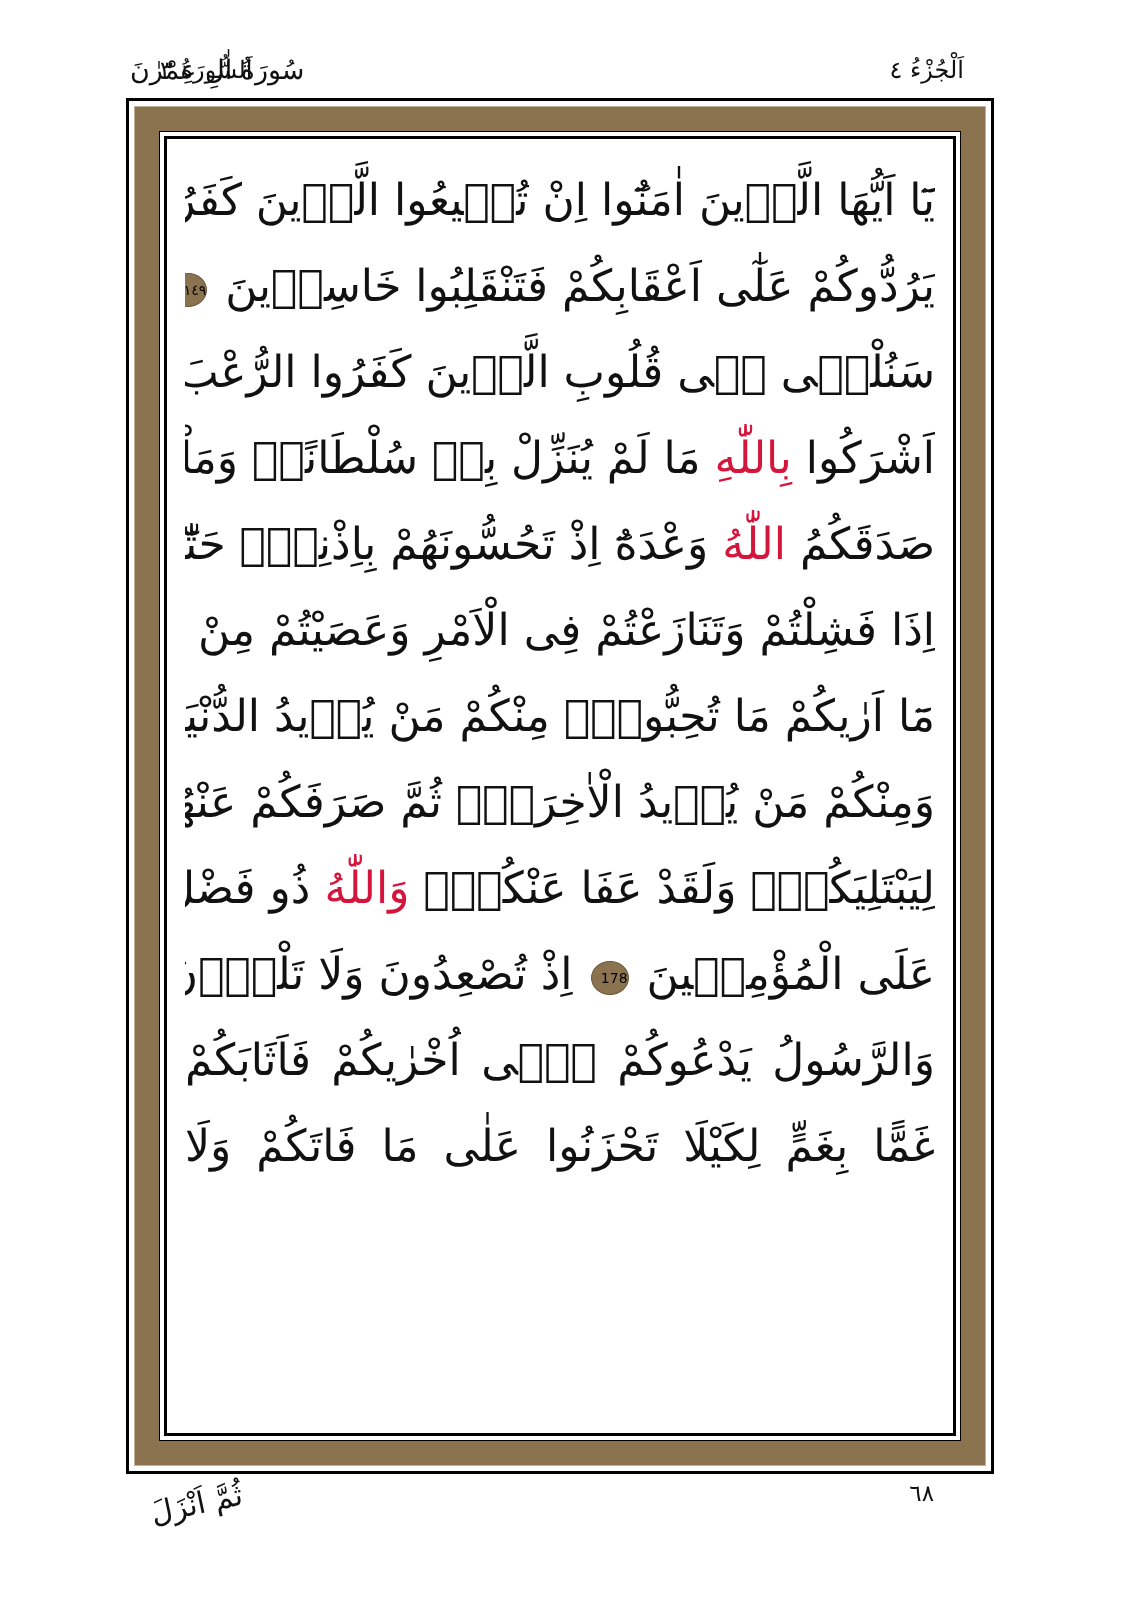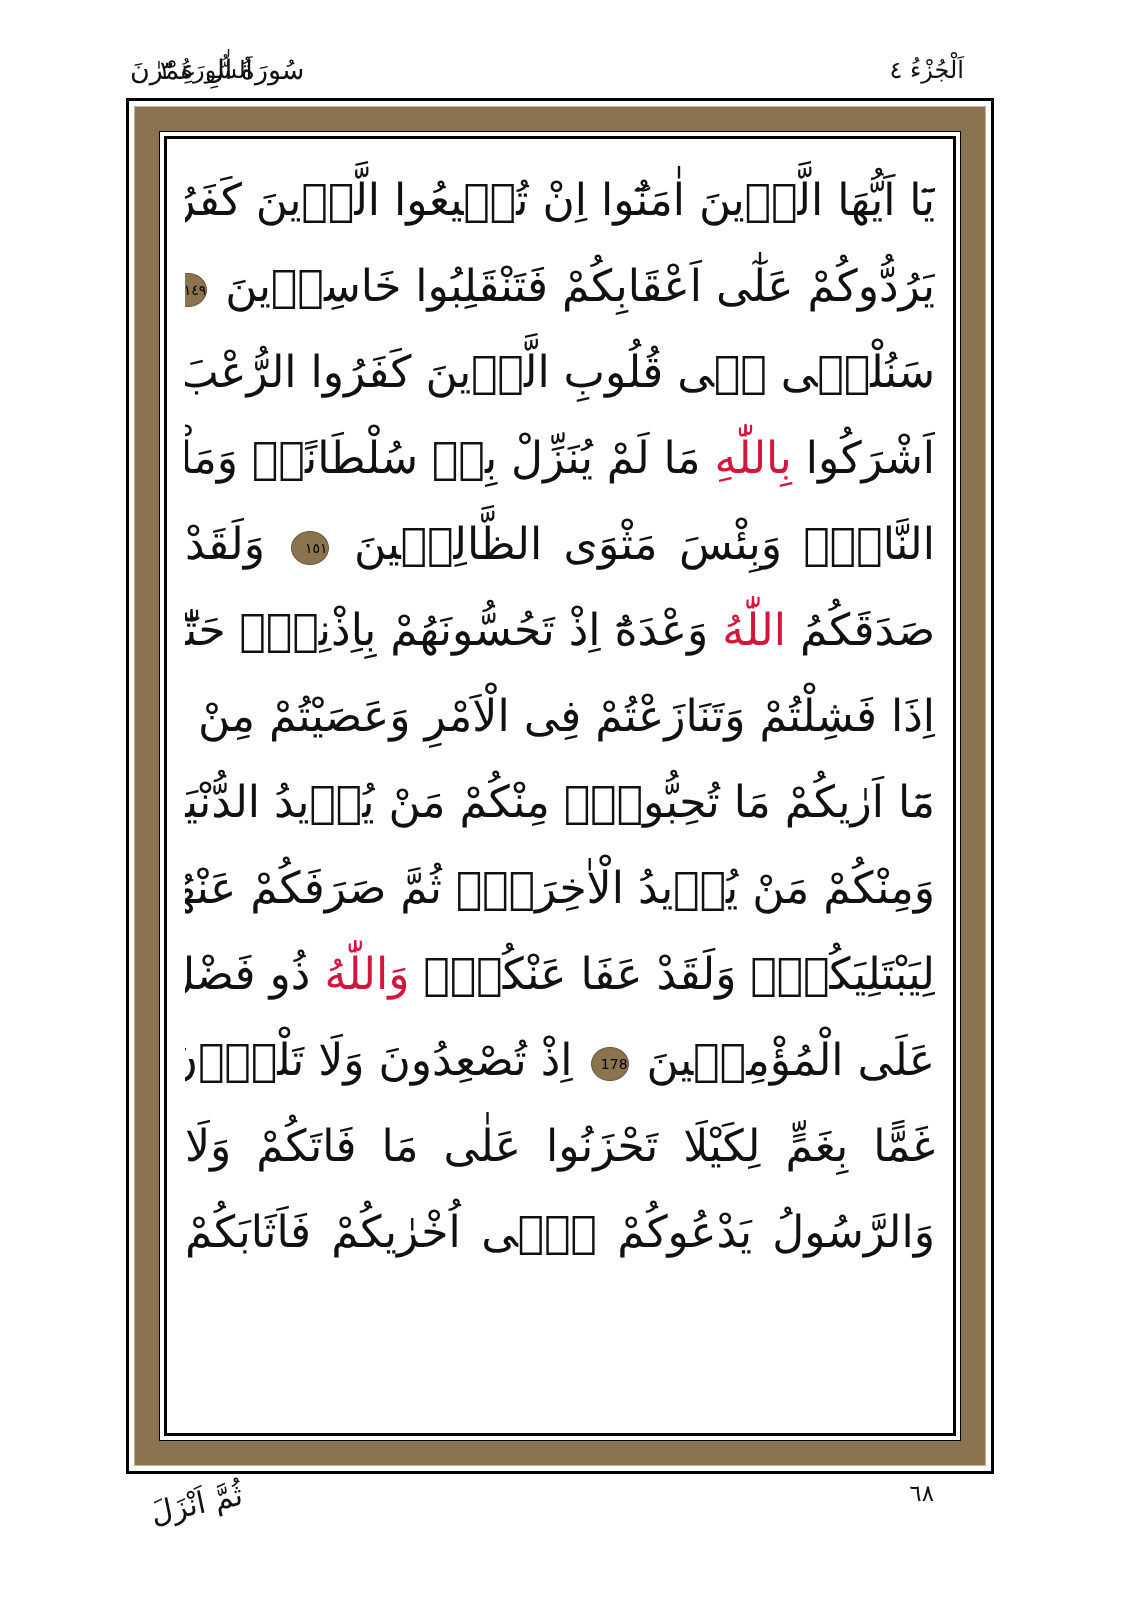--- a/index.html
+++ b/index.html
@@ -47,29 +47,28 @@
 
 <div class="frame-outer">
   <div class="frame-brown">
     <div class="frame-inner1">
       <div class="frame-inner2">
         <div class="text-area" id="text-area">
             <div class="line"><span>يَٓا اَيُّهَا الَّذ۪ينَ اٰمَنُٓوا اِنْ تُط۪يعُوا الَّذ۪ينَ كَفَرُوا</span></div>
             <div class="line"><span>يَرُدُّوكُمْ عَلٰٓى اَعْقَابِكُمْ فَتَنْقَلِبُوا خَاسِر۪ينَ</span> <span class="ayah-mark">١٤٩</span></div>
             <div class="line"><span>سَنُلْق۪ى ف۪ى قُلُوبِ الَّذ۪ينَ كَفَرُوا الرُّعْبَ بِمَٓا</span></div>
             <div class="line"><span>اَشْرَكُوا </span><span class="allah">بِاللّٰهِ</span><span> مَا لَمْ يُنَزِّلْ بِه۪ سُلْطَانًاۚ وَمَاْوٰيهُمُ</span></div>
-            <div class="line"><span>النَّارُۜ وَبِئْسَ مَثْوَى الظَّالِم۪ينَ</span> <span class="ayah-mark">١٥١</span> <span>وَلَقَدْ</span></div>
             <div class="line"><span>صَدَقَكُمُ </span><span class="allah">اللّٰهُ</span><span> وَعْدَهُٓ اِذْ تَحُسُّونَهُمْ بِاِذْنِه۪ۚ حَتّٰٓى</span></div>
             <div class="line"><span>اِذَا فَشِلْتُمْ وَتَنَازَعْتُمْ فِى الْاَمْرِ وَعَصَيْتُمْ مِنْ بَعْدِ</span></div>
             <div class="line"><span>مَٓا اَرٰيكُمْ مَا تُحِبُّونَۜ مِنْكُمْ مَنْ يُر۪يدُ الدُّنْيَا</span></div>
             <div class="line"><span>وَمِنْكُمْ مَنْ يُر۪يدُ الْاٰخِرَةَۚ ثُمَّ صَرَفَكُمْ عَنْهُمْ</span></div>
             <div class="line"><span>لِيَبْتَلِيَكُمْۚ وَلَقَدْ عَفَا عَنْكُمْۜ </span><span class="allah">وَاللّٰهُ</span><span> ذُو فَضْلٍ</span></div>
             <div class="line"><span>عَلَى الْمُؤْمِن۪ينَ</span> <span class="ayah-mark">178</span> <span>اِذْ تُصْعِدُونَ وَلَا تَلْوُ۫نَ عَلٰٓى اَحَدٍ</span></div>
+            <div class="line"><span>وَالرَّسُولُ يَدْعُوكُمْ ف۪ٓى اُخْرٰيكُمْ فَاَثَابَكُمْ</span></div>
             <div class="line"><span>غَمًّا بِغَمٍّ لِكَيْلَا تَحْزَنُوا عَلٰى مَا فَاتَكُمْ وَلَا</span></div>
-            <div class="line"><span>وَالرَّسُولُ يَدْعُوكُمْ ف۪ٓى اُخْرٰيكُمْ فَاَثَابَكُمْ</span></div>
           </div>
       </div>
     </div>
   </div>
 </div>
 
 <div class="footer">
   <span class="catchword">ثُمَّ اَنْزَلَ</span>
   <span class="page-num">٦٨</span>
 </div>

